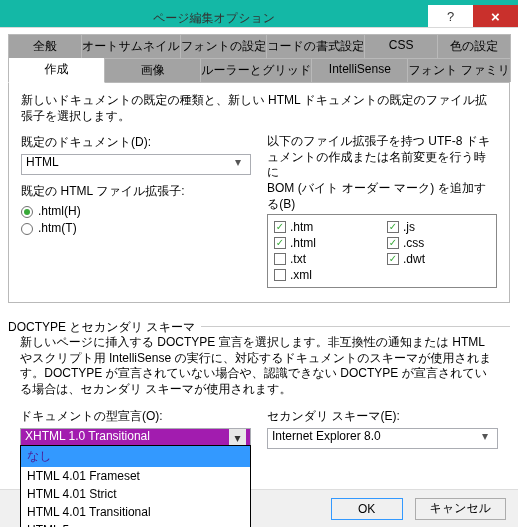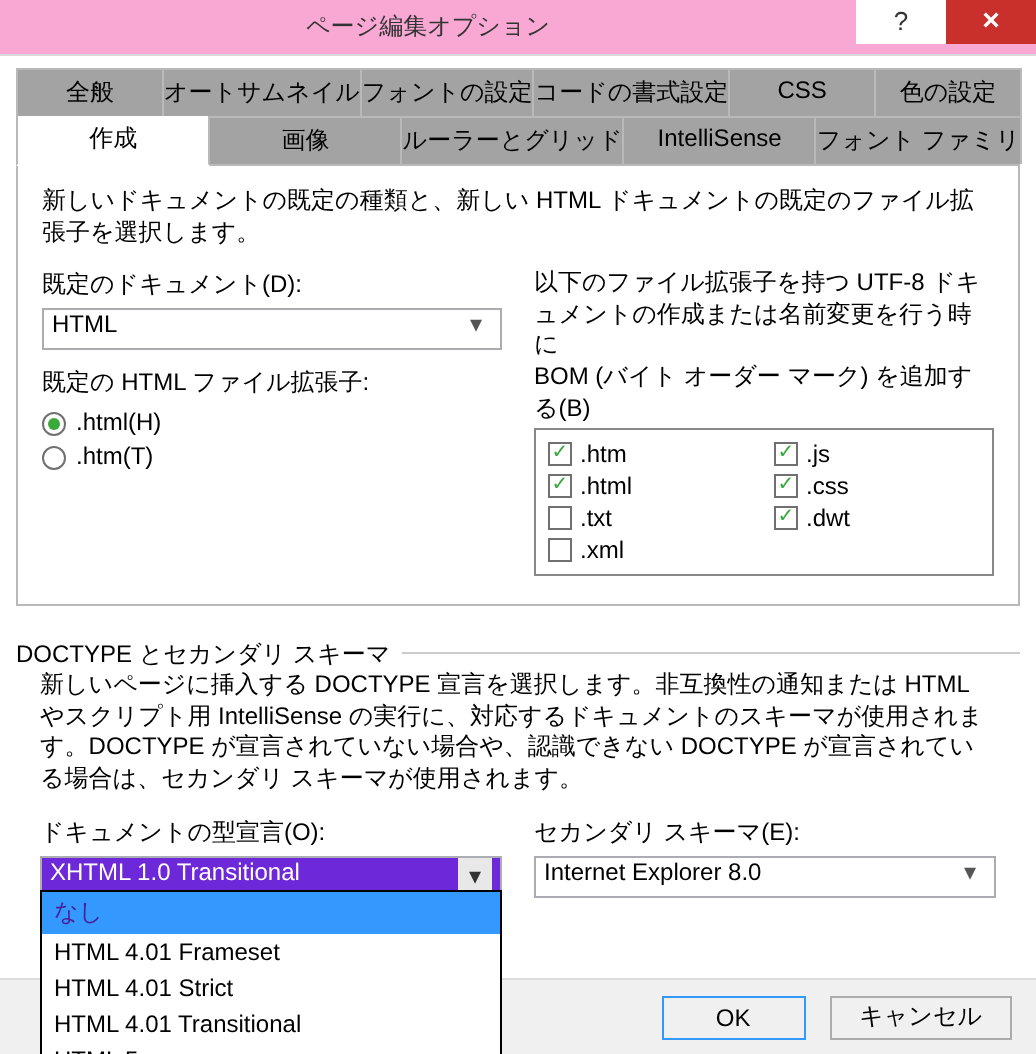--- a/index.html
+++ b/index.html
@@ -1,17 +1,17 @@
 <!DOCTYPE html>
 <html><head>
 <meta charset="utf-8">
 <style>
 *{box-sizing:border-box;margin:0;padding:0;font-family:"MS UI Gothic","Meiryo UI",sans-serif;font-size:12px}
 body{background:#fff;width:518px;height:527px;overflow:hidden;position:relative}
-.titlebar{height:28px;background:#f9a8d4;display:flex;align-items:center;border-bottom:1px solid #d9d9d9}
+.titlebar{height:28px;background:#14b8a6;display:flex;align-items:flex-end;border-bottom:1px solid #d9d9d9}
 .title{flex:1;text-align:center;color:#333}
 .tb-btn{width:45px;height:22px;display:flex;align-items:center;justify-content:center;margin-top:-6px}
 .help-btn{background:#fff;color:#333;font-size:13px}
 .close-btn{background:#c9302c;color:#fff;font-size:15px;font-weight:bold}
 .content{padding:6px 8px 0 8px}
 .tabrow{display:flex}
 .tab{border:1px solid #b9b9b9;border-bottom:none;padding:3px 0;text-align:center;background:#a3a3a3;font-size:12px;flex:1;margin-right:-1px;white-space:nowrap}
 .tabrow2 .tab{border-top:none}
 .tab.active{background:#fff;position:relative;z-index:2;border-bottom:1px solid #fff;margin-bottom:-1px}
 .tabrow2 .tab:not(.active){border-top:1px solid #b9b9b9}
@@ -124,21 +124,21 @@
       </div>
     </div>
   </div>
 
   <div class="fieldset">
     <span class="legend">DOCTYPE とセカンダリ スキーマ</span>
     <div class="desc" style="margin-top:4px">新しいページに挿入する DOCTYPE 宣言を選択します。非互換性の通知または HTML やスクリプト用 IntelliSense の実行に、対応するドキュメントのスキーマが使用されます。DOCTYPE が宣言されていない場合や、認識できない DOCTYPE が宣言されている場合は、セカンダリ スキーマが使用されます。</div>
     <div class="row" style="margin-top:8px">
       <div class="col" style="position:relative">
         <span class="lbl">ドキュメントの型宣言(O):</span>
-        <div class="combo" style="background:#6d28d9;color:#fff">
+        <div class="combo" style="background:#a21caf;color:#fff">
           <span>XHTML 1.0 Transitional</span>
           <span class="combo-btn" style="color:#333;background:#e8e8e8;width:17px;height:19px;display:flex;align-items:center;justify-content:center">▾</span>
         </div>
         <div class="dropdown" id="dd" style="left:0;top:37px;width:100%">
             <div class="dd-item sel">なし</div>
             <div class="dd-item">HTML 4.01 Frameset</div>
             <div class="dd-item">HTML 4.01 Strict</div>
             <div class="dd-item">HTML 4.01 Transitional</div>
             <div class="dd-item">HTML 5</div>
           </div>

